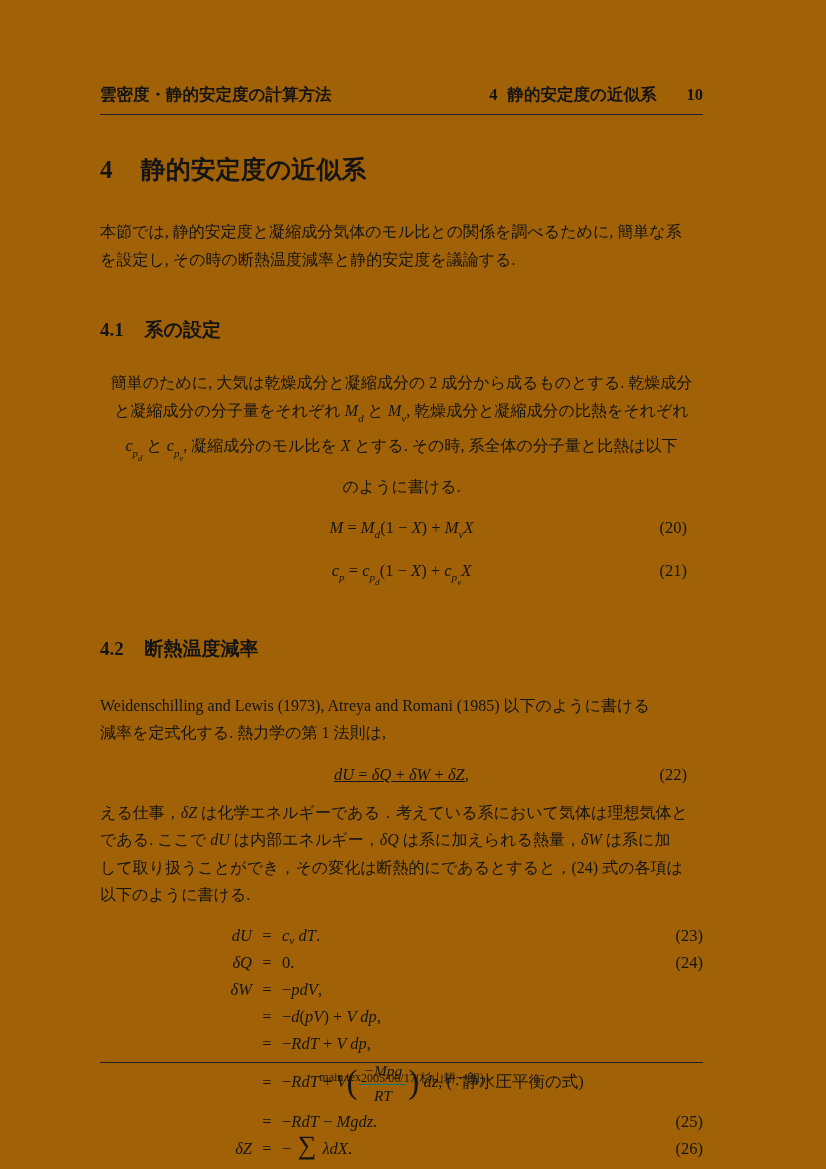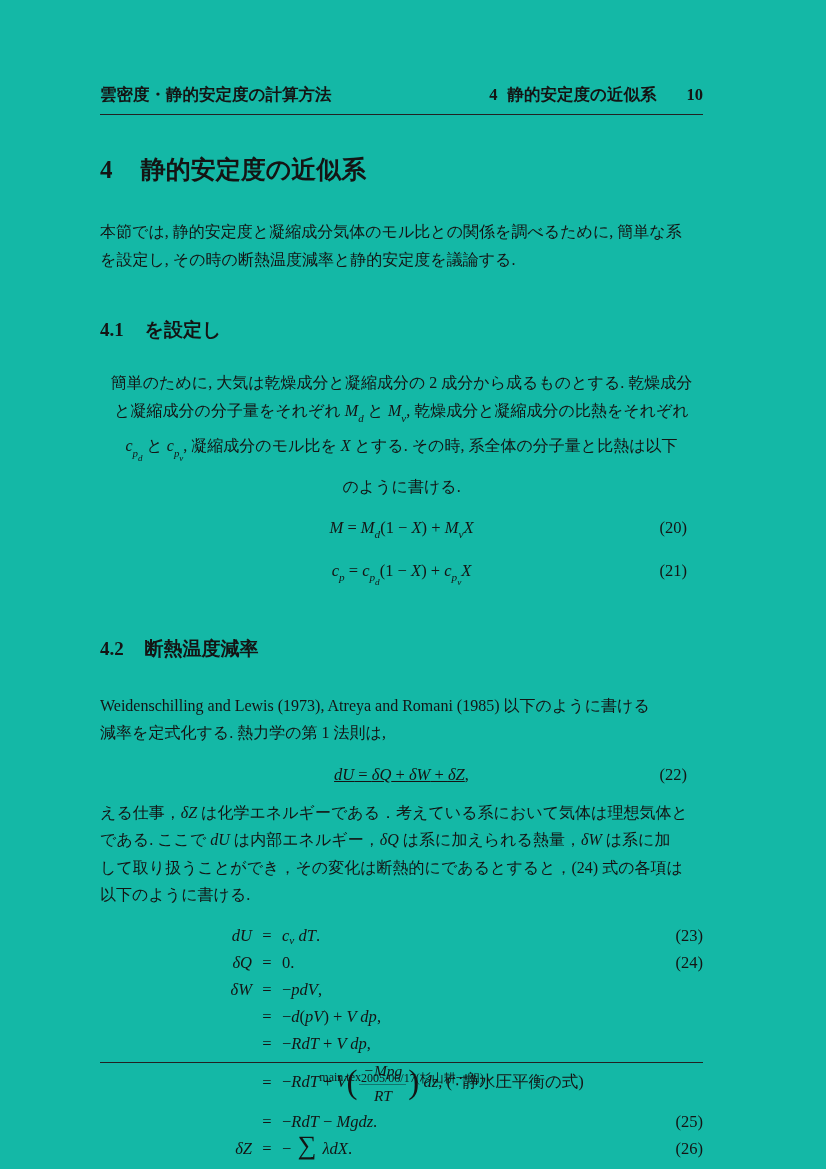--- a/index.html
+++ b/index.html
@@ -1,19 +1,19 @@
 <!DOCTYPE html>
 <html><head>
 <meta charset="utf-8">
 <style>
   html,body{margin:0;padding:0;background:#ffffff;}
   .page{
     position:relative;
     width:826px;height:1169px;
-    background:#14b8a6;
+    background:#a16207;
     box-sizing:border-box;
     padding:84px 123px 0 100px;
     color:#141414;
     font-family:"Liberation Serif", serif;
     font-size:16px;
     overflow:hidden;
   }
   
   .header{
     display:flex;justify-content:space-between;align-items:baseline;
@@ -101,21 +101,21 @@
     <span class="h1title">静的安定度の近似系</span>
   </div>
 
   <div class="para p1">
       <div class="tline"><span class="run-j">本節では, 静的安定度と凝縮成分気体のモル比との関係を調べるために, 簡単な系</span></div>
       <div class="tline"><span class="run-j">を設定し, その時の断熱温度減率と静的安定度を議論する.</span></div>
     </div>
 
   <div class="h2 h2-41">
     <span class="h2num">4.1</span>
-    <span class="h2title">を設定し</span>
+    <span class="h2title">系の設定</span>
   </div>
 
   <div class="para p2">
       <div class="tline"><span class="run-j">簡単のために, 大気は乾燥成分と凝縮成分の 2 成分から成るものとする. 乾燥成分</span></div>
       <div class="tline"><span class="run-j">と凝縮成分の分子量をそれぞれ </span><span class="run-i">M</span><span class="run-sub">d</span><span class="run-j"> と </span><span class="run-i">M</span><span class="run-sub">v</span><span class="run-j">, 乾燥成分と凝縮成分の比熱をそれぞれ</span></div>
       <div class="tline"><span class="run-i">c</span><span class="run-sub">p</span><span class="run-sub2">d</span><span class="run-j"> と </span><span class="run-i">c</span><span class="run-sub">p</span><span class="run-sub2">v</span><span class="run-j">, 凝縮成分のモル比を </span><span class="run-i">X</span><span class="run-j"> とする. その時, 系全体の分子量と比熱は以下</span></div>
       <div class="tline"><span class="run-j">のように書ける.</span></div>
     </div>
 
   <div class="eqline eq20">

